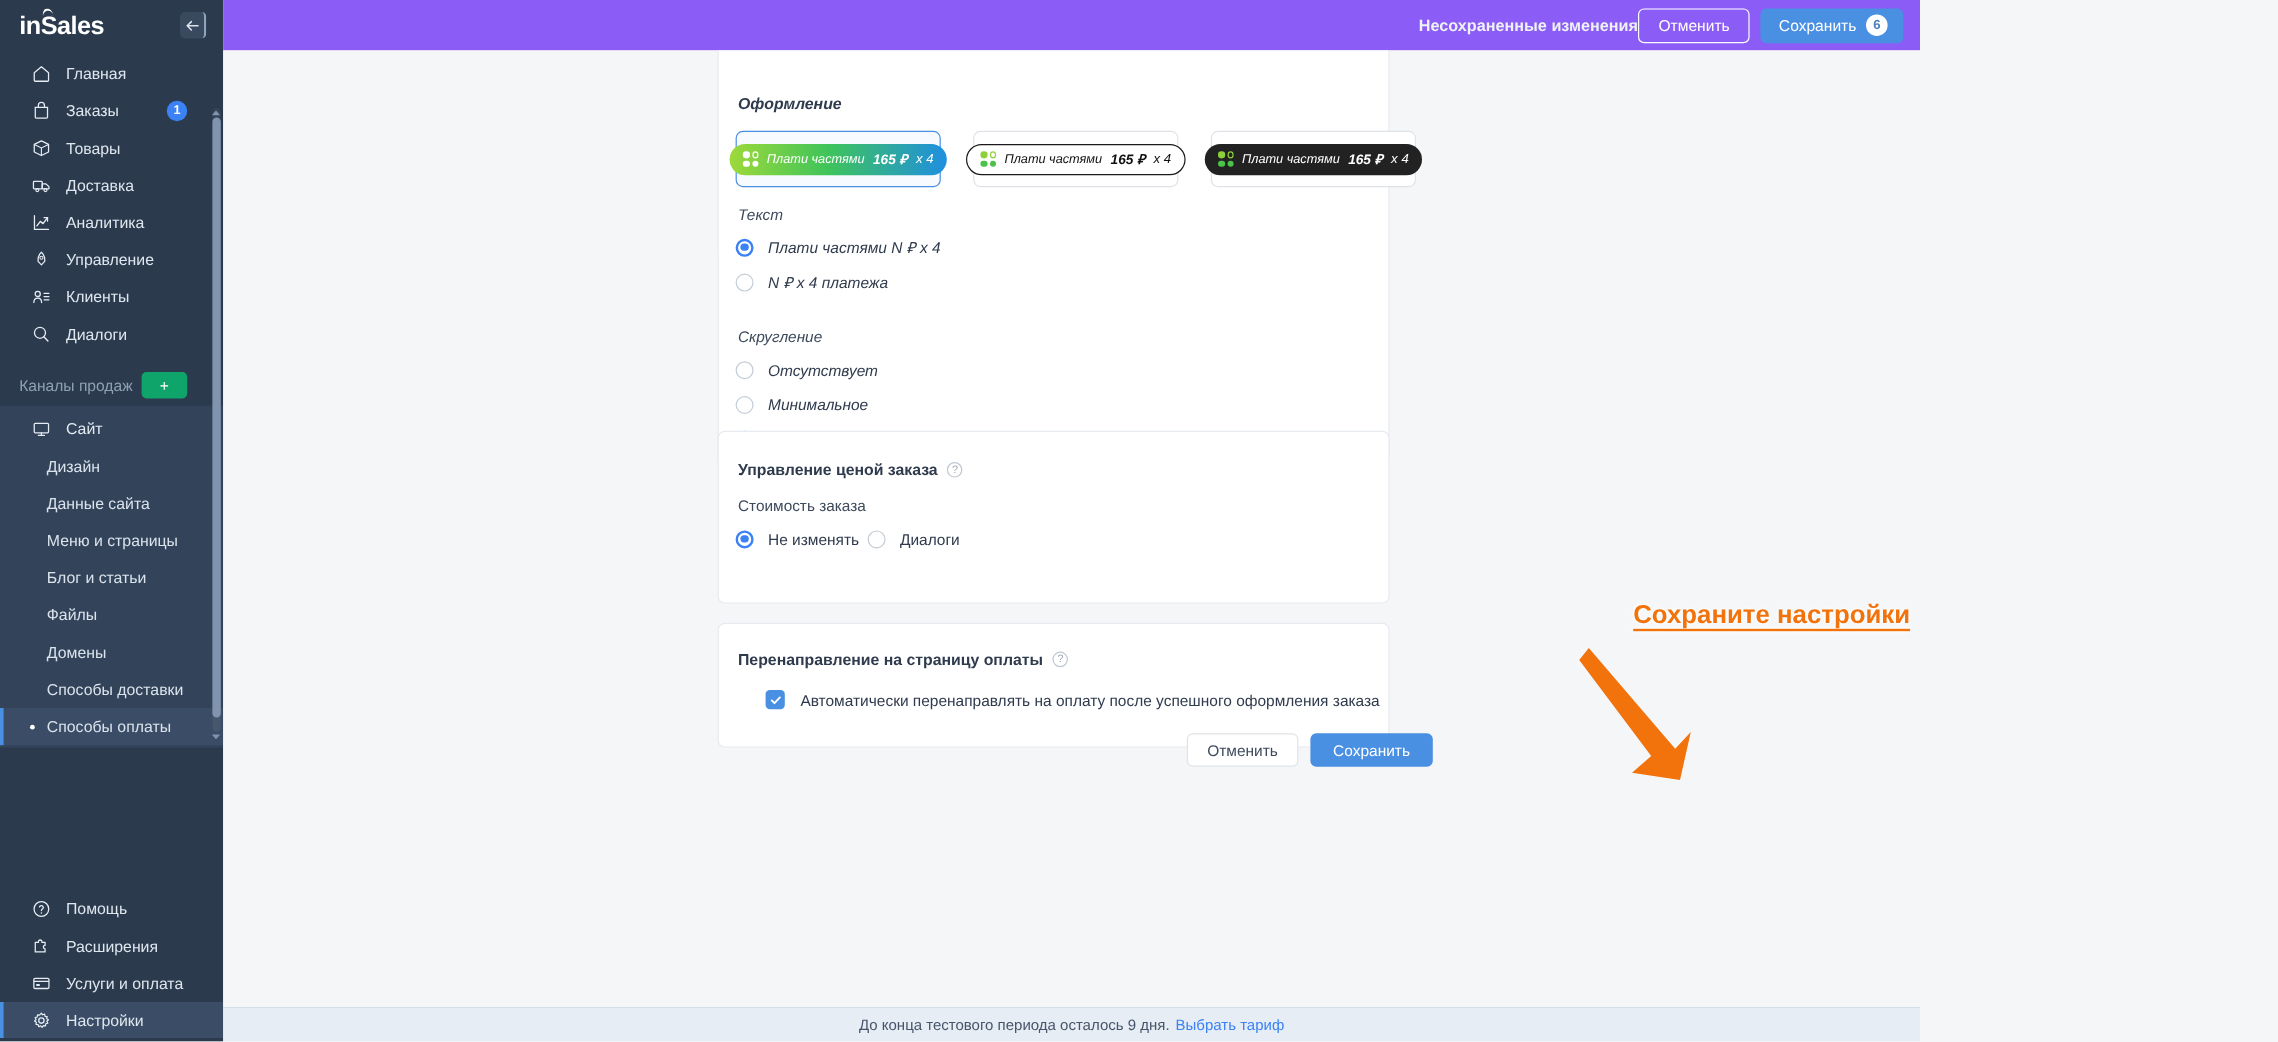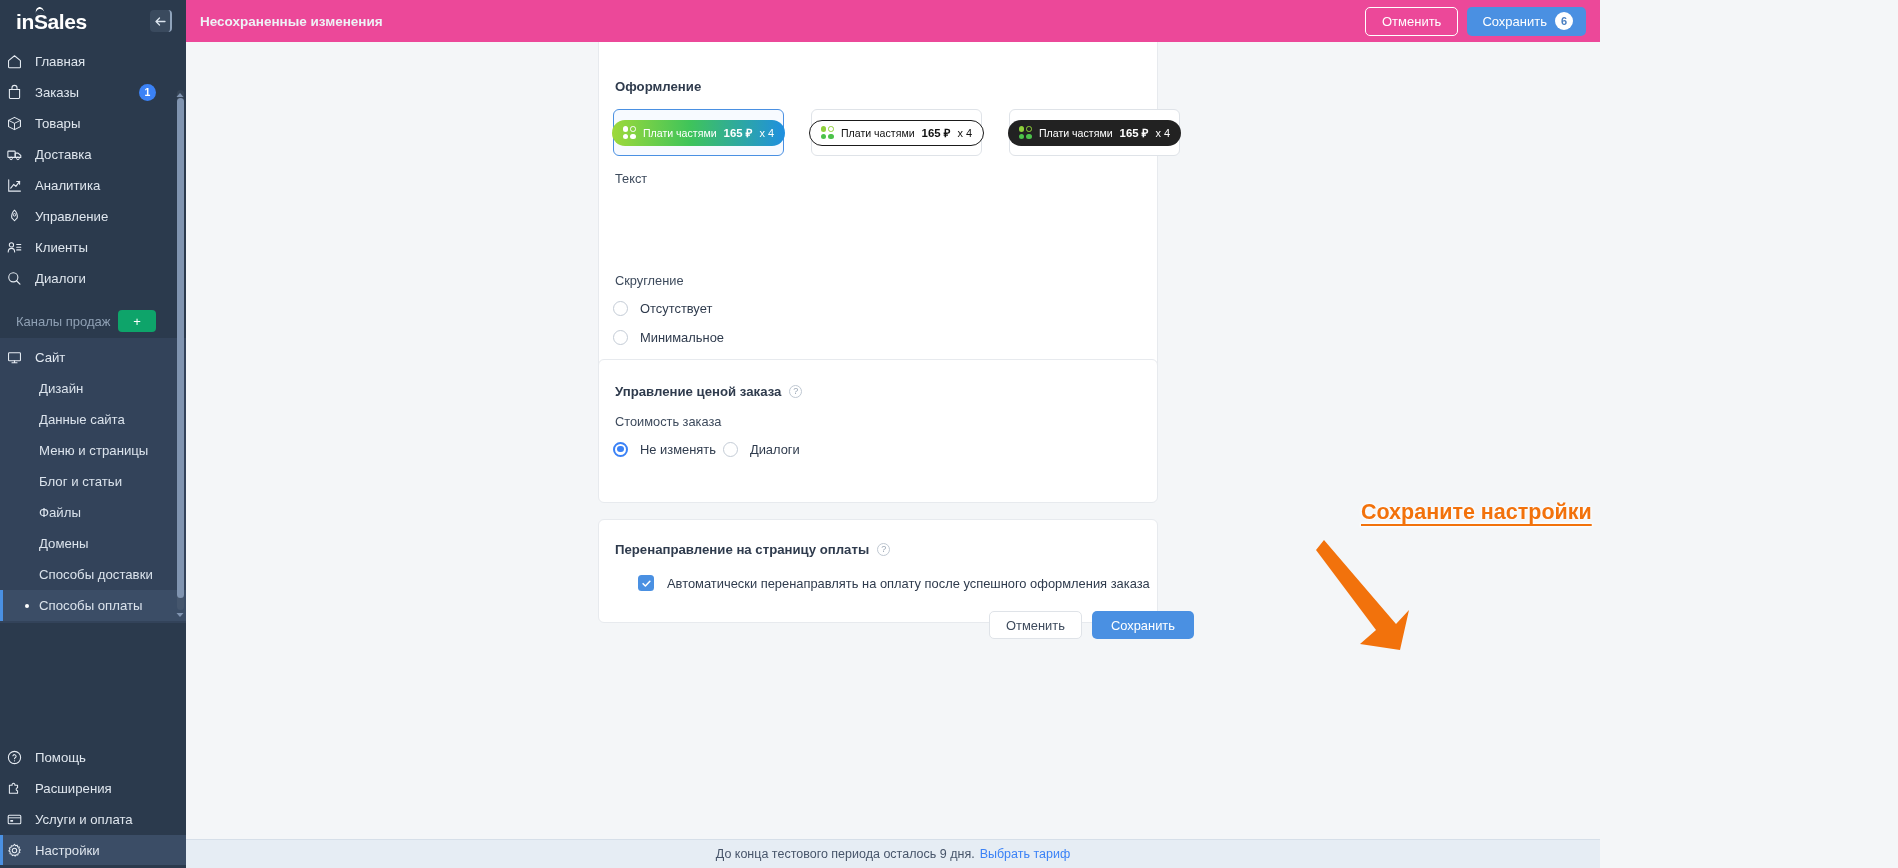--- a/index.html
+++ b/index.html
@@ -28,21 +28,21 @@
     width: 22px; height: 22px; border-radius: 4px; background: #3a4a5e;
     display: flex; align-items: center; justify-content: center; cursor: pointer;
     border-right: 2px solid #8fa3bb;
   }
   .collapse-btn svg { display: block; }
 
   .sb-scroll { flex: 1; position: relative; overflow: hidden; }
   .nav-group { padding-top: 4px; }
   .nav-item {
     height: 30px; display: flex; align-items: center; gap: 11px;
-    padding-left: 4px; color: #dfe6ee; font-size: 13.2px; cursor: pointer; position: relative;
+    padding-left: 24px; color: #dfe6ee; font-size: 13.2px; cursor: pointer; position: relative;
     margin-bottom: 1px;
   }
   .nav-item .ico { width: 20px; height: 20px; display: flex; align-items: center; justify-content: center; flex: 0 0 20px; }
   .nav-item .ico svg { display: block; }
   .nav-item .lbl { white-space: nowrap; }
   .nav-item .badge-count {
     position: absolute; right: 30px; background: #3b82f6; color: #fff;
     font-size: 10.5px; min-width: 17px; height: 17px; border-radius: 9px;
     display: flex; align-items: center; justify-content: center; padding: 0 5px; font-weight: bold;
   }
@@ -90,22 +90,22 @@
   .sb-arrow-up, .sb-arrow-down {
     position: absolute; right: 1px; width: 10px; height: 10px; cursor: pointer;
   }
   .sb-arrow-up { top: 44px; }
   .sb-arrow-down { top: 564px; }
 
   
   .right { flex: 1; height: 868px; display: flex; flex-direction: column; position: relative; }
 
   .topbar {
-    height: 42px; background: #ec4899; display: flex; align-items: center;
-    justify-content: space-between; padding: 0 14px 0 14px; flex: 0 0 42px;
+    height: 42px; background: #8b5cf6; display: flex; align-items: center;
+    justify-content: flex-end; padding: 0 14px 0 14px; flex: 0 0 42px;
   }
   .topbar-title { color: #eef2f6; font-size: 13.5px; font-weight: bold; }
   .topbar-actions { display: flex; align-items: center; gap: 9px; }
   .btn-outline {
     height: 29px; padding: 0 16px; border: 1px solid #ffffff; border-radius: 5px;
     background: transparent; color: #ffffff; font-size: 13px; cursor: pointer;
     font-family: "Liberation Sans", sans-serif;
     display: flex; align-items: center;
   }
   .btn-primary {
@@ -429,21 +429,21 @@
         <button class="btn-outline">Отменить</button>
         <button class="btn-primary">
           <span>Сохранить</span>
           <span class="chip">6</span>
         </button>
       </div>
     </header>
 
     <main class="content">
 
-      <section class="card" style="left:412px; top:-22px; width:560px; height:367px;">
+      <section class="card" style="left:412px; top:-22px; width:560px; height:367px;font-style:italic;">
         <div class="section-title" style="position:absolute; left:16px; top:58px;">Оформление</div>
 
         <div class="variants" style="position:absolute; left:14px; top:88px;">
 
           <div class="variant-box selected">
             <div class="pill grad">
               <span class="dots">
                 <i class="d1"></i>
                   <i class="d2"></i>
                   <i class="d3"></i>
@@ -479,20 +479,30 @@
               </span>
               <span class="ptxt">Плати частями</span>
               <span class="pamt">165 ₽</span>
               <span class="pmul">х 4</span>
             </div>
           </div>
         </div>
 
         <div class="card-label" style="position:absolute; left:16px; top:150px;">Текст</div>
 
+        <div style="position:absolute; left:14px; top:174px; display:flex; flex-direction:column; gap:7px;">
+          <div class="radio-row">
+            <span class="radio on"></span>
+            <span class="radio-label">Плати частями N ₽ х 4</span>
+          </div>
+          <div class="radio-row">
+            <span class="radio"></span>
+            <span class="radio-label">N ₽ х 4 платежа</span>
+          </div>
+        </div>
 
         <div class="card-label" style="position:absolute; left:16px; top:252px;">Скругление</div>
 
         <div style="position:absolute; left:14px; top:276px; display:flex; flex-direction:column; gap:7px;">
           <div class="radio-row">
             <span class="radio"></span>
             <span class="radio-label">Отсутствует</span>
           </div>
           <div class="radio-row">
             <span class="radio"></span>

